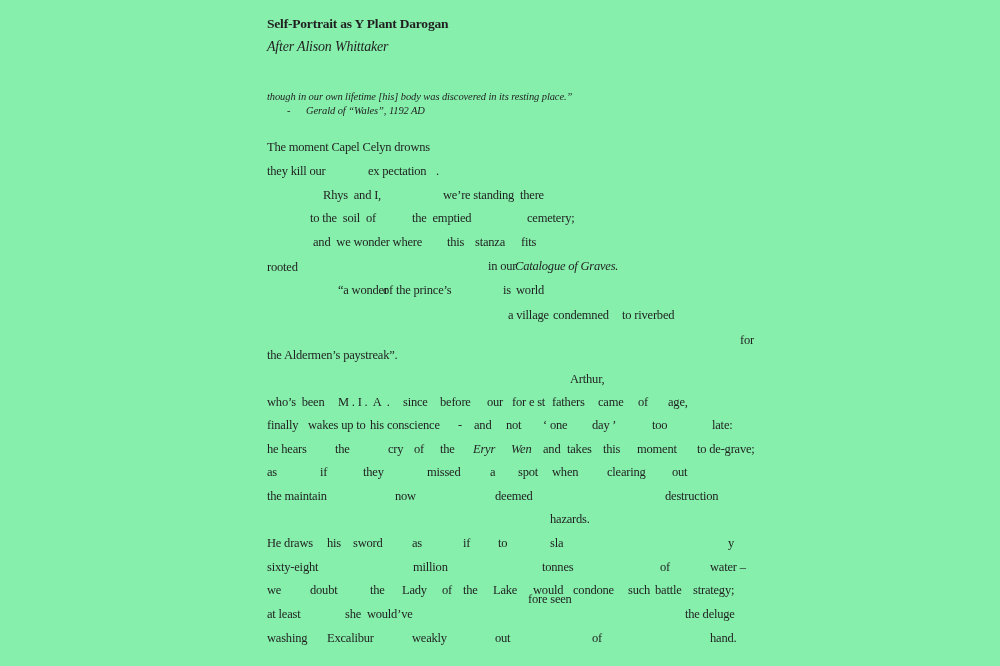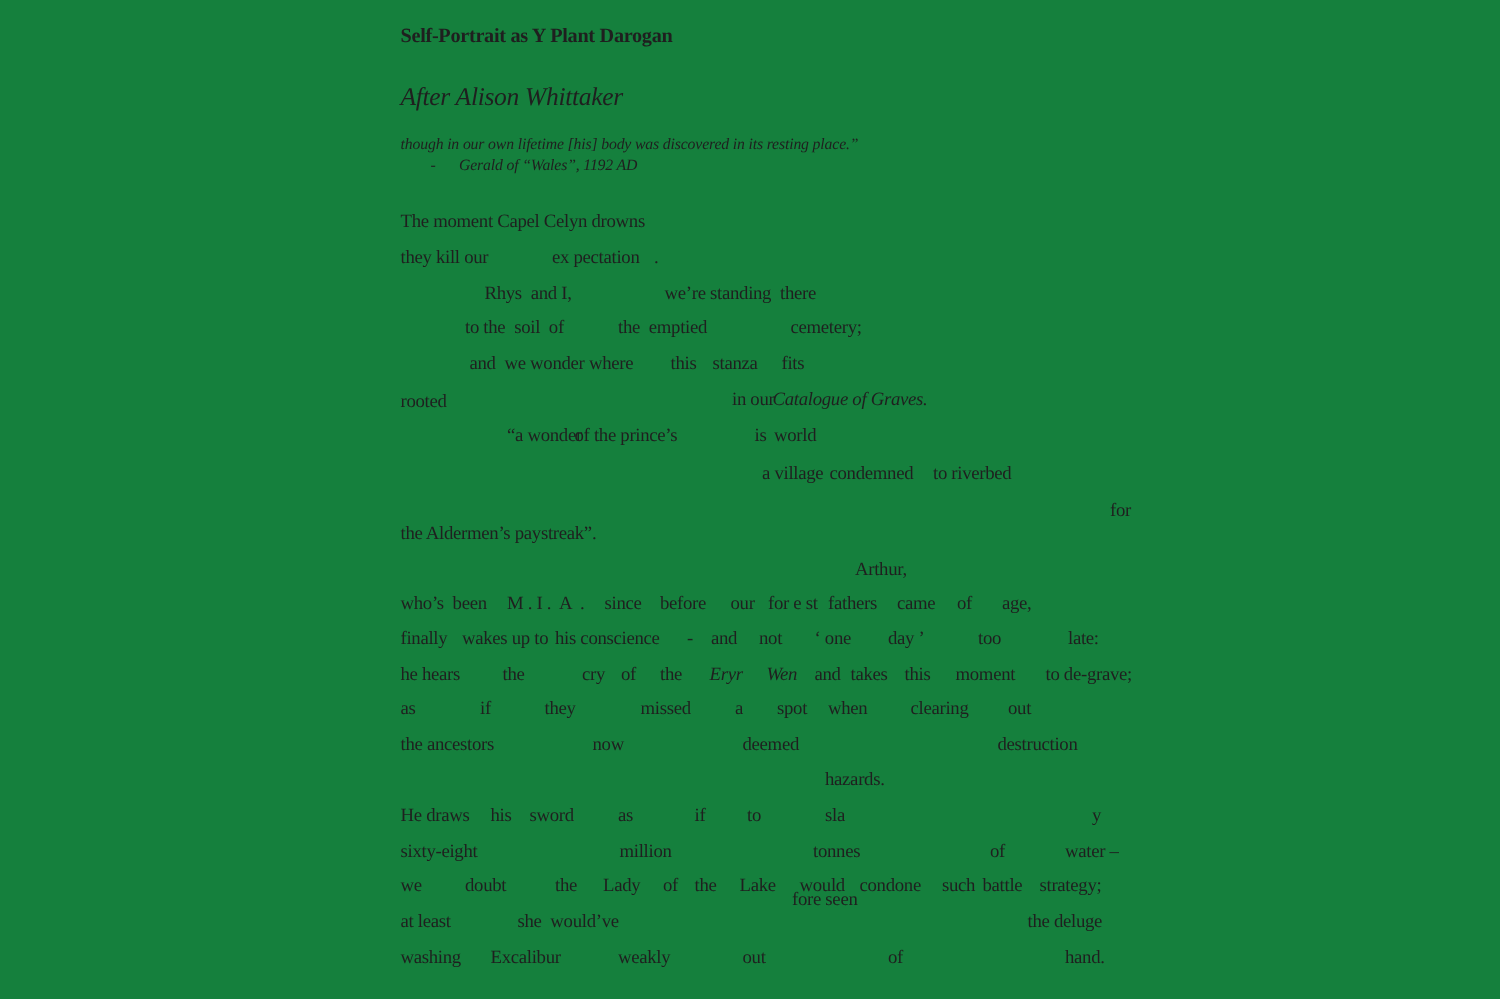--- a/index.html
+++ b/index.html
@@ -17,42 +17,41 @@
     overflow: hidden;
   }
   .abs { position: absolute; white-space: pre; line-height: 1.15; }
   .title {
     font-weight: bold;
     font-size: 13.5px;
     letter-spacing: -0.2px;
   }
   .attr {
     font-style: italic;
-    font-size: 17px;
+    font-size: 14px;
     letter-spacing: -0.2px;
-    margin-top: 16px;
   }
   .epi {
     font-style: italic;
     font-size: 10.5px;
     letter-spacing: -0.1px;
   }
   .seg {
     position: absolute;
     white-space: pre;
     font-size: 12.5px;
     letter-spacing: -0.2px;
     line-height: 1.15;
   }
   .seg.it { font-style: italic; }
 </style>
 </head>
 <body>
 
-<div class="page" style="background: #15803d; color: rgb(31, 31, 31);">
+<div class="page" style="background: #86efac; color: rgb(31, 31, 31);">
   <div class="abs title" style="left:267px; top:16px;">Self-Portrait as Y Plant Darogan</div>
 
   <div class="abs attr" style="left:267px; top:39px;">After Alison Whittaker</div>
 
   <div class="abs epi" style="left:267px; top:91px;">though in our own lifetime [his] body was discovered in its resting place.”</div>
 
   <div class="abs epi" style="left:287px; top:105px;">-</div>
   <div class="abs epi" style="left:306px; top:105px;">Gerald of “Wales”, 1192 AD</div>
 
   <div id="poem-lines">
@@ -116,21 +115,21 @@
       <span class="seg" style="left: 697px; top: 442px;">to de-grave;</span>
       <span class="seg" style="left: 267px; top: 465px;">as</span>
       <span class="seg" style="left: 320px; top: 465px;">if</span>
       <span class="seg" style="left: 363px; top: 465px;">they</span>
       <span class="seg" style="left: 427px; top: 465px;">missed</span>
       <span class="seg" style="left: 490px; top: 465px;">a</span>
       <span class="seg" style="left: 518px; top: 465px;">spot</span>
       <span class="seg" style="left: 552px; top: 465px;">when</span>
       <span class="seg" style="left: 607px; top: 465px;">clearing</span>
       <span class="seg" style="left: 672px; top: 465px;">out</span>
-      <span class="seg" style="left: 267px; top: 489px;">the ancestors</span>
+      <span class="seg" style="left: 267px; top: 489px;">the maintain</span>
       <span class="seg" style="left: 395px; top: 489px;">now</span>
       <span class="seg" style="left: 495px; top: 489px;">deemed</span>
       <span class="seg" style="left: 665px; top: 489px;">destruction</span>
       <span class="seg" style="left: 550px; top: 512px;">hazards.</span>
       <span class="seg" style="left: 267px; top: 536px;">He draws</span>
       <span class="seg" style="left: 327px; top: 536px;">his</span>
       <span class="seg" style="left: 353px; top: 536px;">sword</span>
       <span class="seg" style="left: 412px; top: 536px;">as</span>
       <span class="seg" style="left: 463px; top: 536px;">if</span>
       <span class="seg" style="left: 498px; top: 536px;">to</span>

